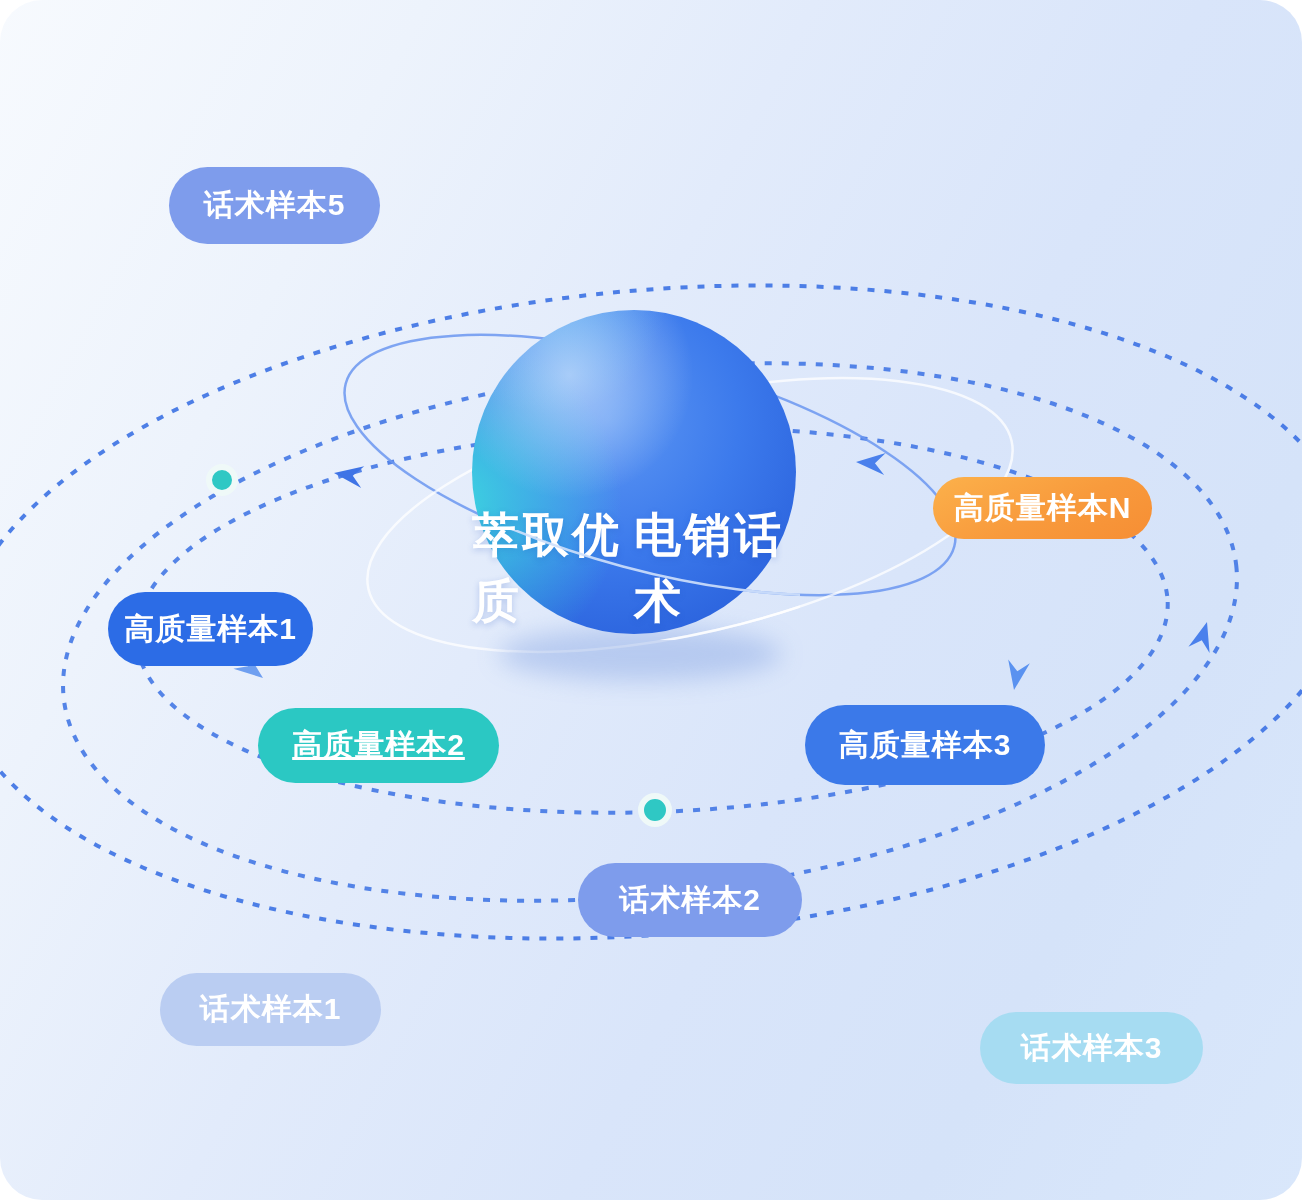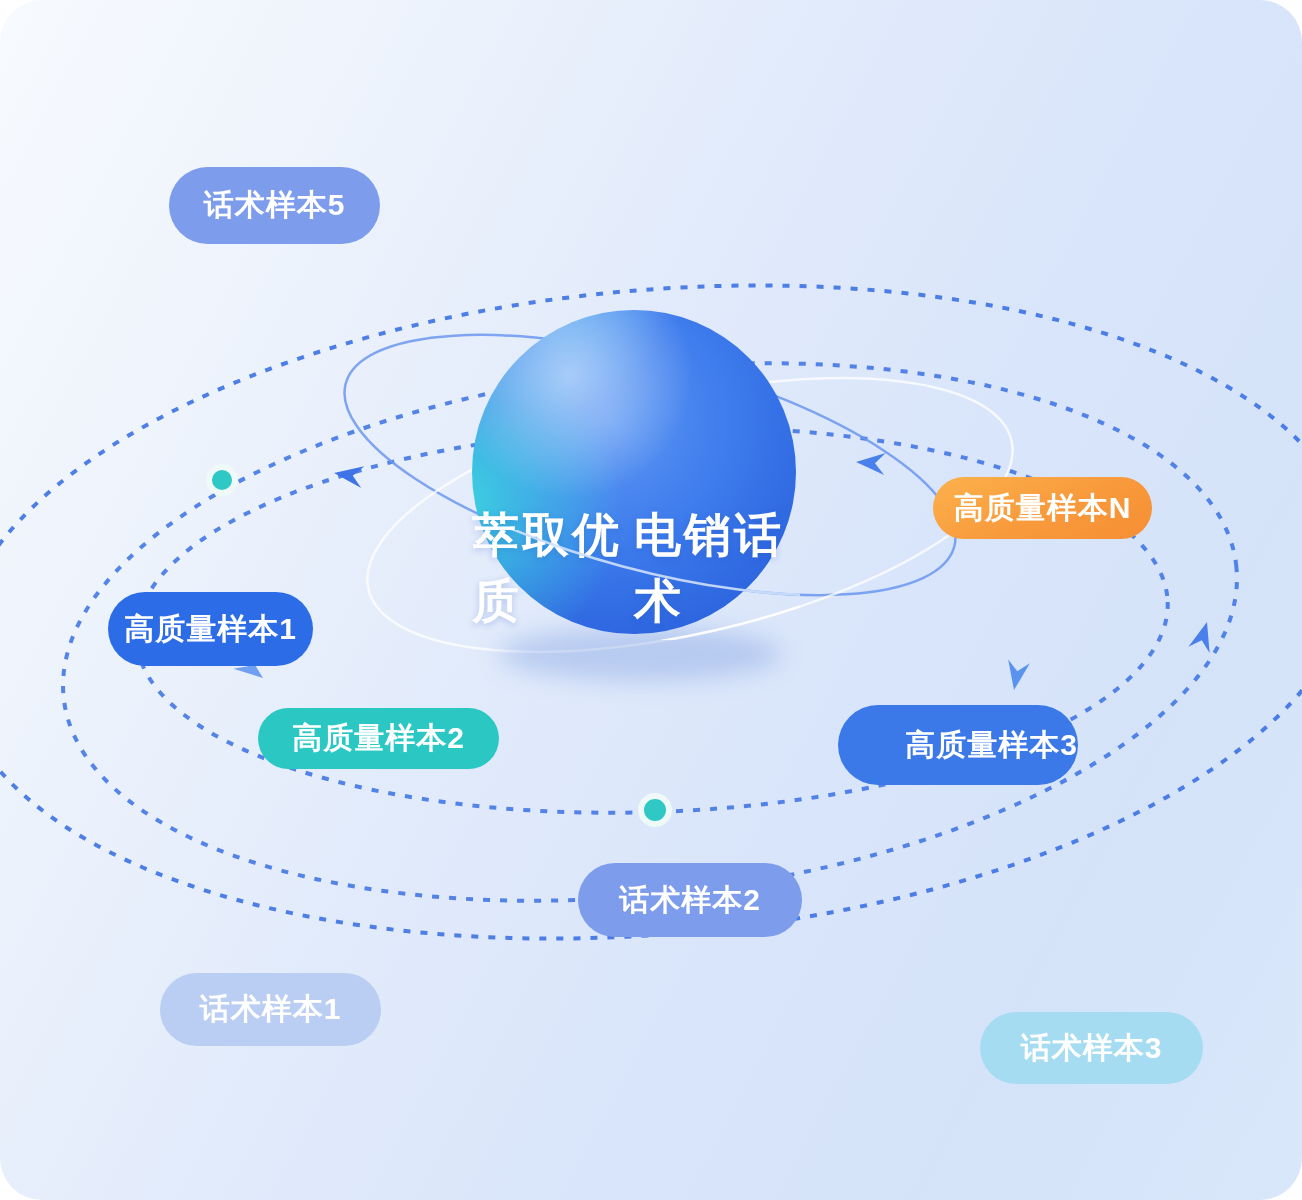--- a/index.html
+++ b/index.html
@@ -16,22 +16,22 @@
   .sphere-text{position:absolute;left:0;top:0;width:100%;height:100%;display:flex;flex-direction:row;
     align-items:flex-end;justify-content:center;color:#ffffff;font-size:47px;font-weight:700;
     letter-spacing:3px;line-height:1.4;text-shadow:0 2px 6px rgba(30,80,190,0.25);}
   
   .pill{position:absolute;display:flex;align-items:center;justify-content:center;color:#ffffff;
     border-radius:60px;font-size:30px;font-weight:600;letter-spacing:1px;white-space:nowrap;}
   .p1{left:169px;top:167px;width:211px;height:77px;background:#7e9cec;}
   .p2{left:802px;top:260px;width:212px;height:69px;background:#2fc5c9;}
   .p3{left:933px;top:477px;width:219px;height:62px;background:linear-gradient(155deg,#fcb14b 0%,#f89a3c 55%,#f68e34 100%);}
   .p4{left:108px;top:566px;width:205px;height:74px;background:#2c6ce6;margin-top:26px;}
-  .p5{left:258px;top:708px;width:241px;height:61px;background:#2bc8c3;}
-  .p6{left:838px;top:705px;width:240px;height:80px;background:#3b79e9;justify-content:flex-end;}
+  .p5{left:258px;top:708px;width:241px;height:75px;background:#2bc8c3;text-decoration:underline;}
+  .p6{left:805px;top:705px;width:240px;height:80px;background:#3b79e9;}
   .p7{left:578px;top:863px;width:224px;height:74px;background:#7e9cec;text-align:center;}
   .p8{left:160px;top:973px;width:221px;height:73px;background:#bacdf2;}
   .p9{left:980px;top:974px;width:223px;height:72px;background:#a6dcf2;margin-top:38px;}
 </style>
 </head>
 <body>
 
 <div class="canvas">
 
   <svg class="layer" viewBox="0 0 1302 1200">

